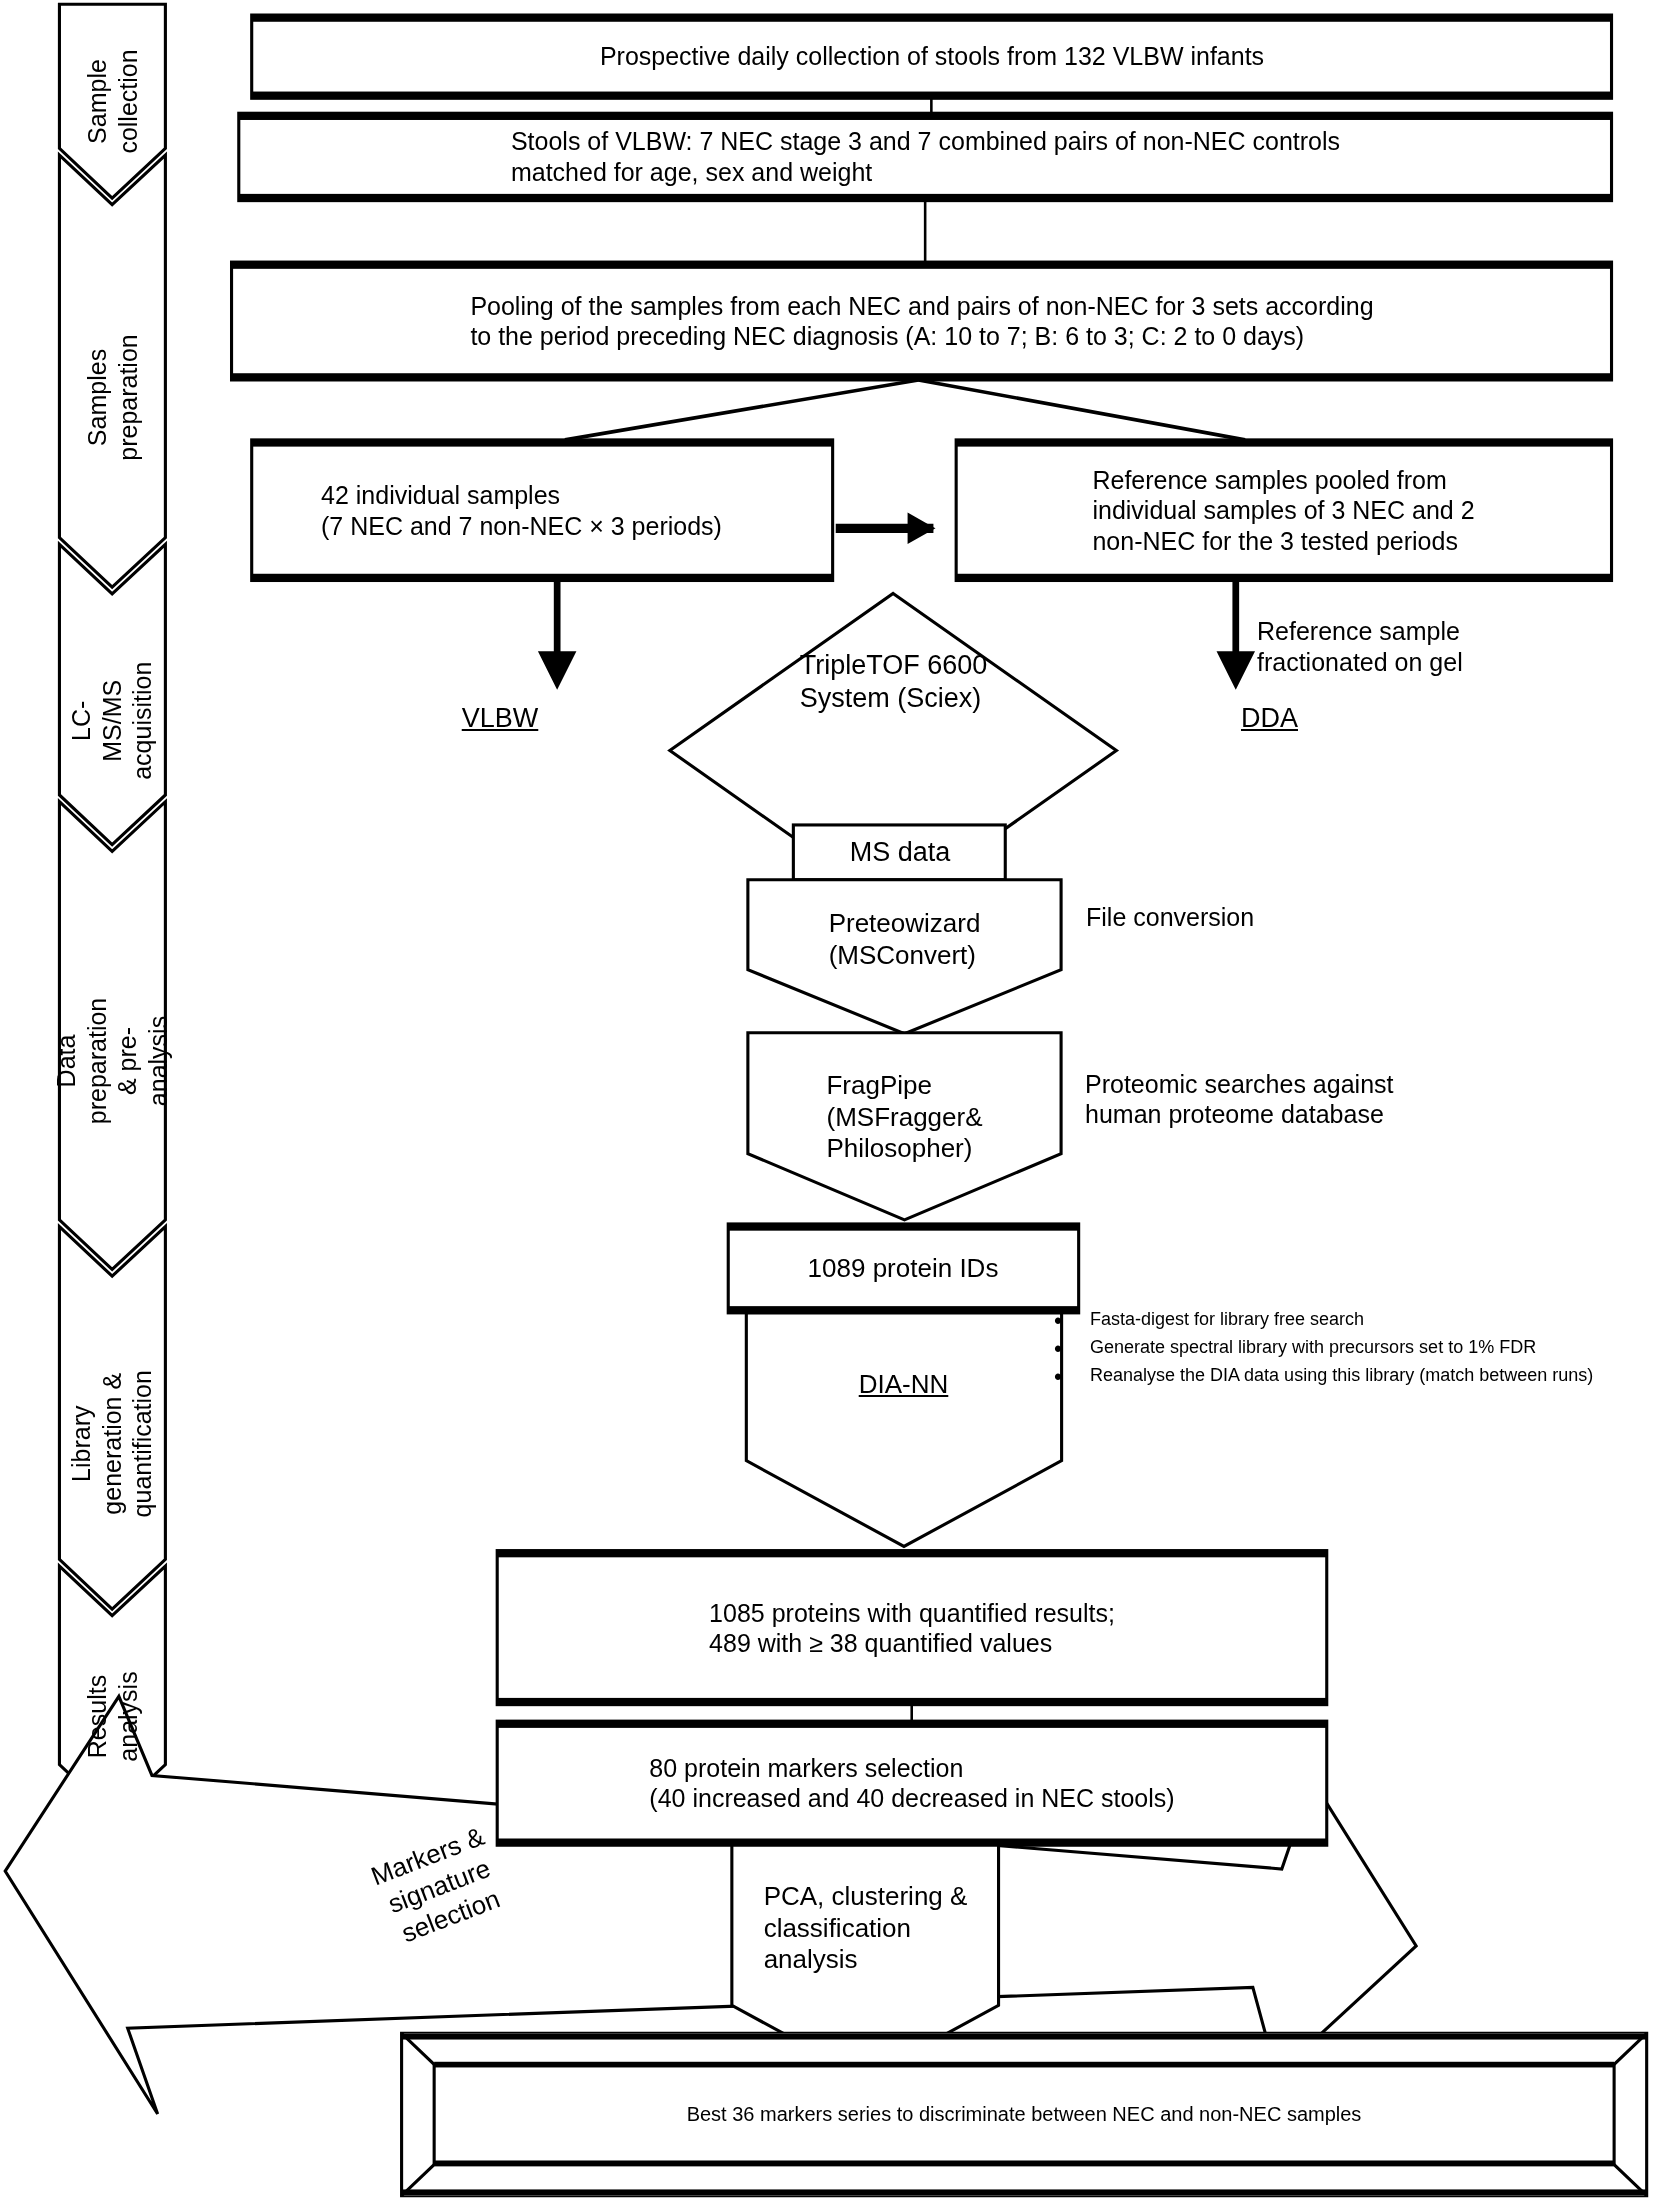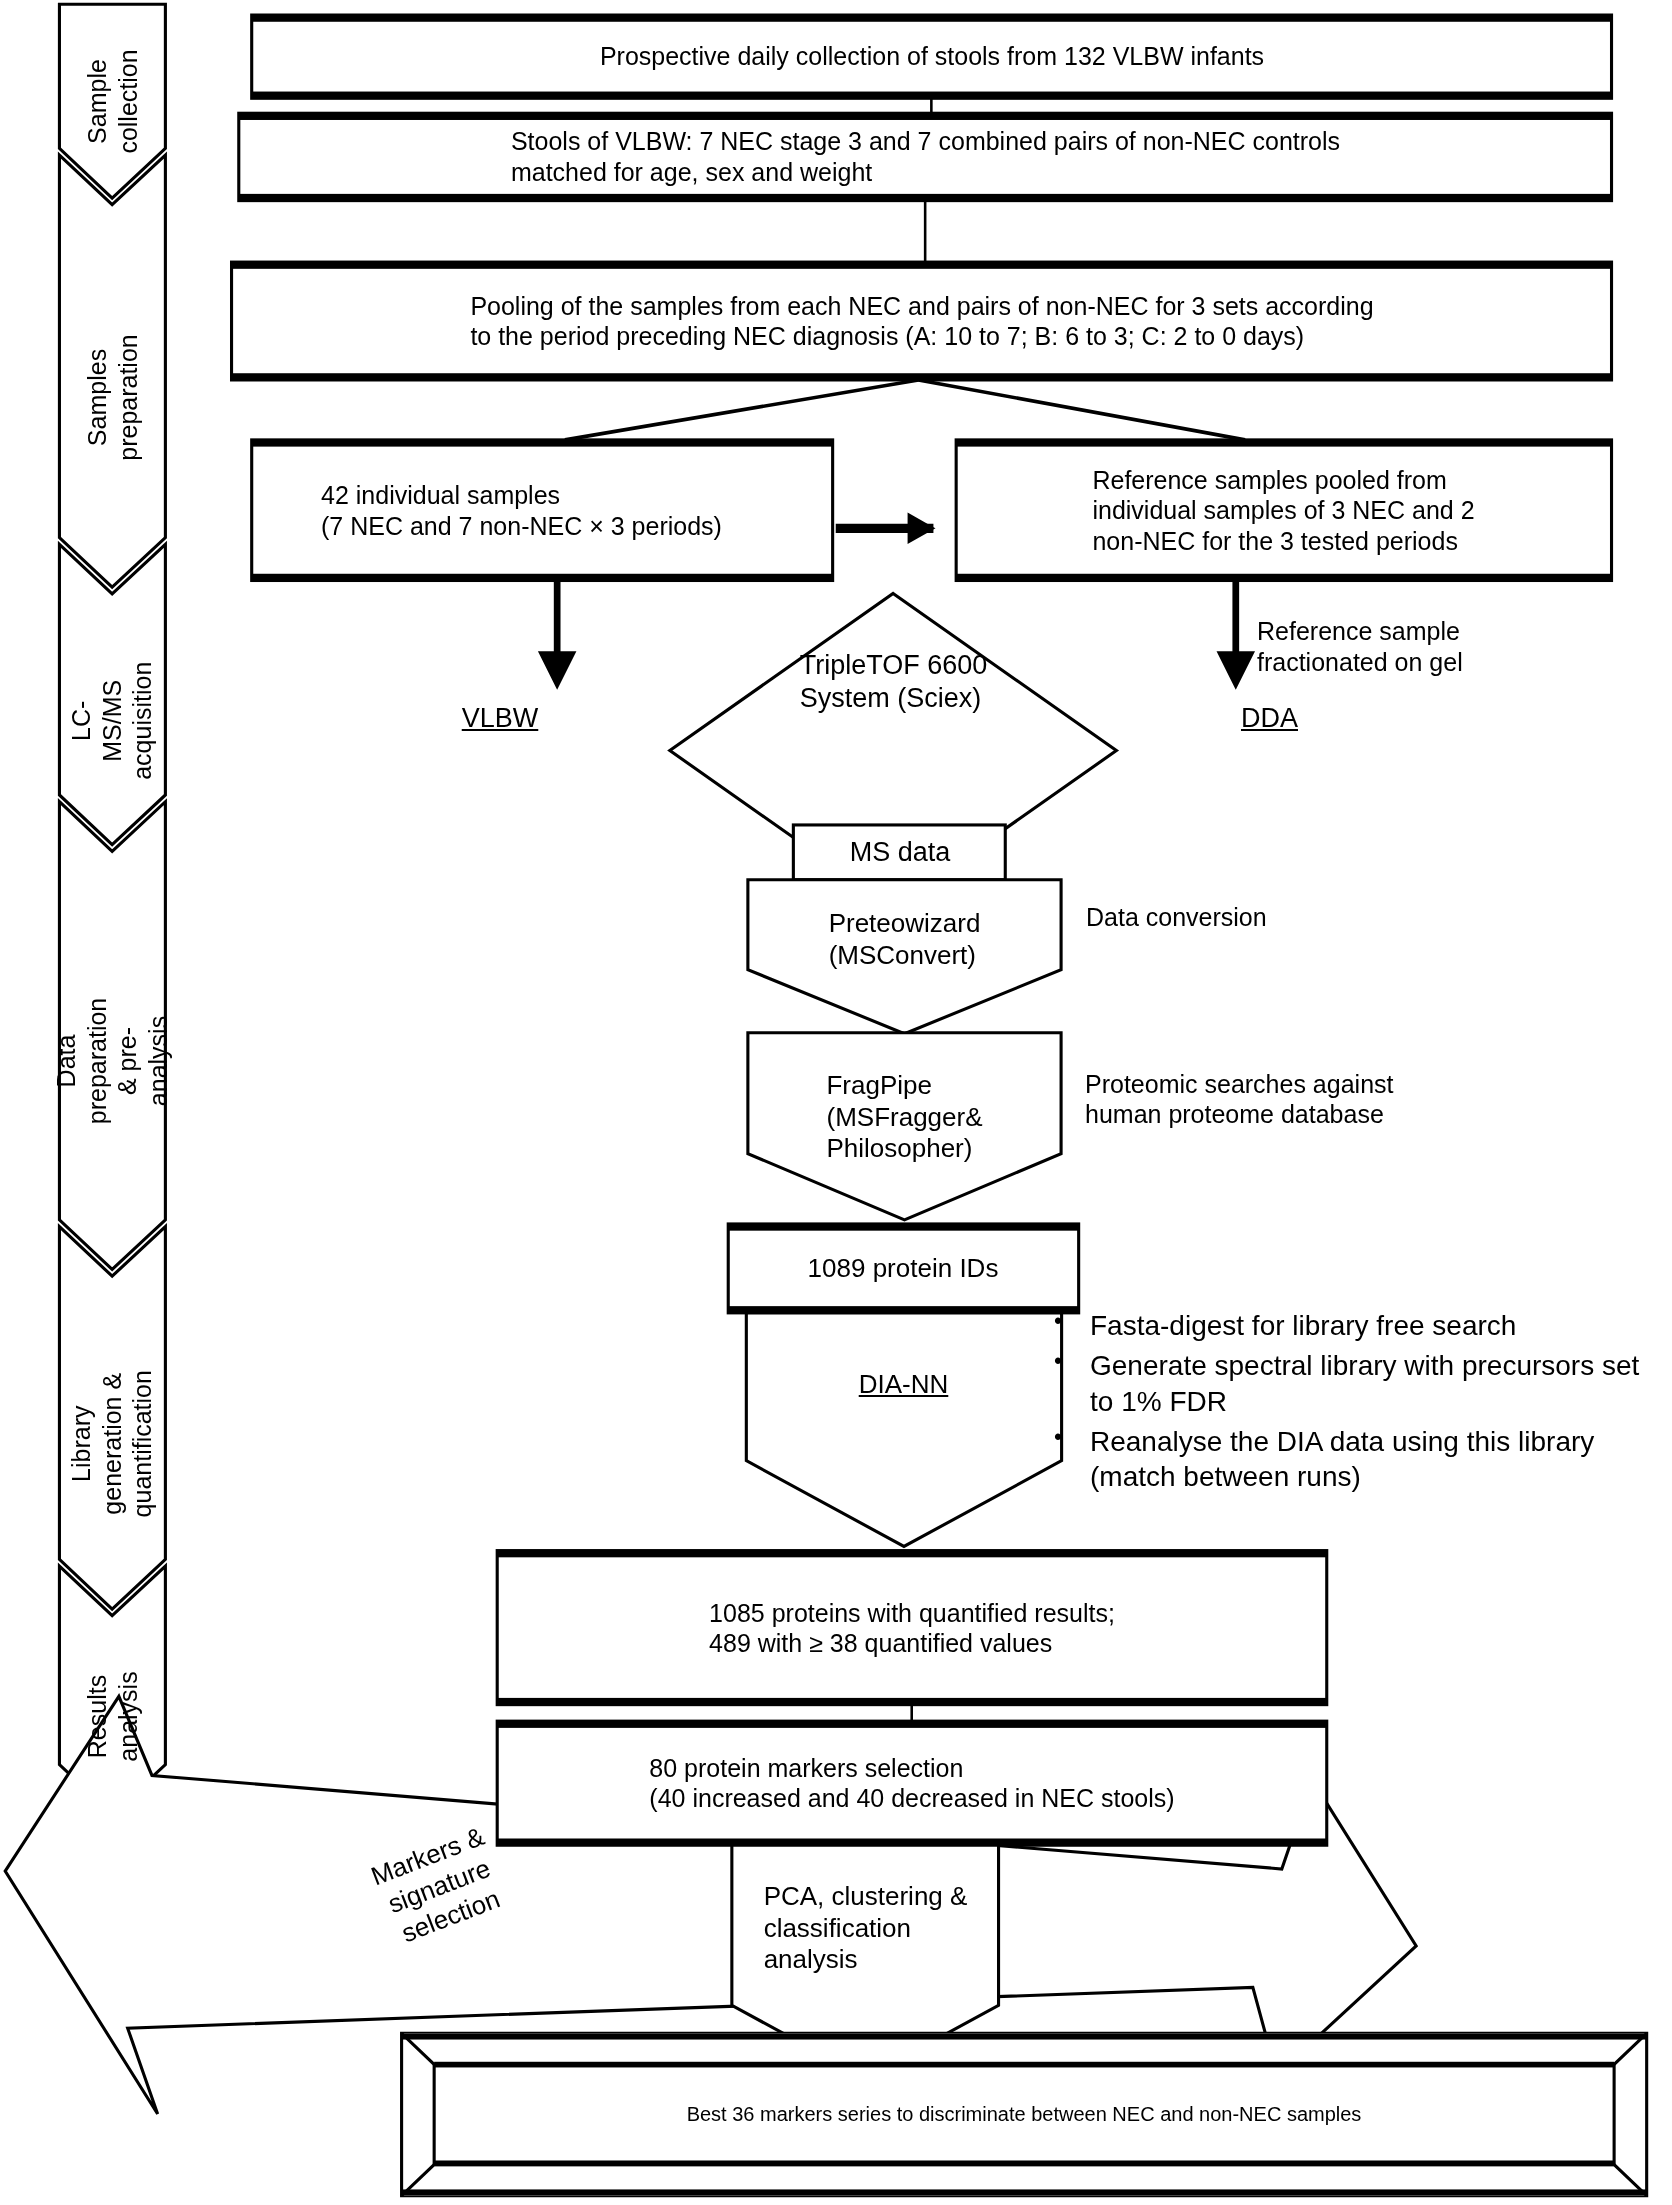--- a/index.html
+++ b/index.html
@@ -53,21 +53,21 @@
   .rot-diag {
     transform: rotate(-21deg);
     white-space: pre-line;
     text-align: center;
     line-height: 1.24;
     font-size: 26px;
   }
   .underline { text-decoration: underline; }
   .bullets {
     position: absolute;
-    font-size: 28px;
+    font-size: 18px;
     line-height: 1.26;
   }
   .bullets ul {
     margin: 0;
     padding: 0;
     list-style: none;
   }
   .bullets li {
     position: relative;
     padding-left: 38px;
@@ -243,21 +243,21 @@
   <div class="lbl underline" style="left:1210px; top:700px; width:119px; height:36px; font-size:27px;">DDA</div>
 
   <div class="lbl left" style="left:1257px; top:613px; width:377px; height:67px;">Reference sample
 fractionated on gel</div>
 
   <div class="lbl" style="left:794px; top:825px; width:212px; height:55px; font-size:27px;">MS data</div>
 
   <div class="lbl" style="left:748px; top:880px; width:313px; height:120px; font-size:26px;">Preteowizard
 (MSConvert)</div>
 
-  <div class="lbl left" style="left:1086px; top:897px; width:414px; height:41px;">Data conversion</div>
+  <div class="lbl left" style="left:1086px; top:897px; width:414px; height:41px;">File conversion</div>
 
   <div class="lbl" style="left:748px; top:1033px; width:313px; height:169px; font-size:26px;">FragPipe
 (MSFragger&amp;
 Philosopher)</div>
 
   <div class="lbl left" style="left:1085px; top:1060px; width:538px; height:78px;">Proteomic searches against
 human proteome database</div>
 
   <div class="lbl" style="left:728px; top:1224px; width:350px; height:89px; font-size:26px;">1089 protein IDs</div>
 

